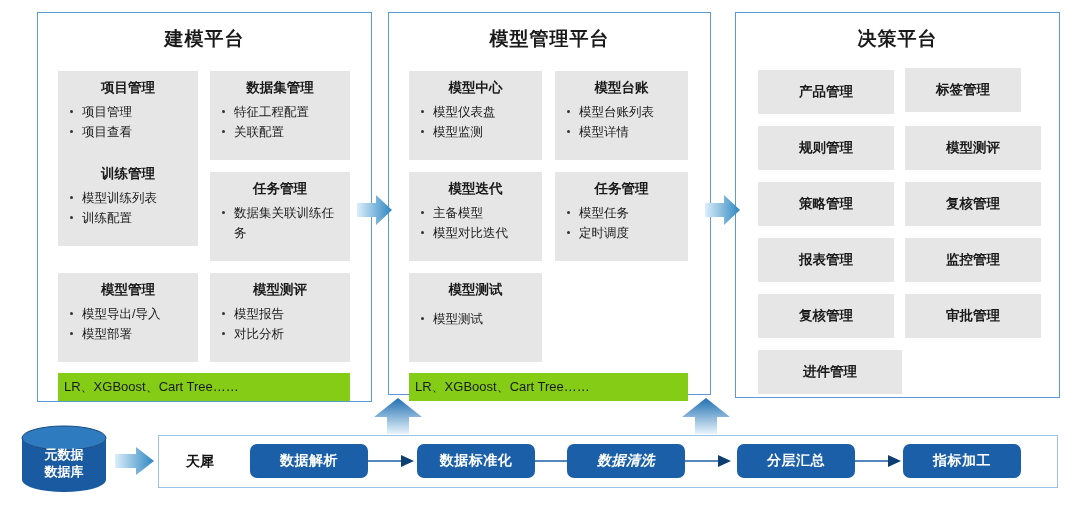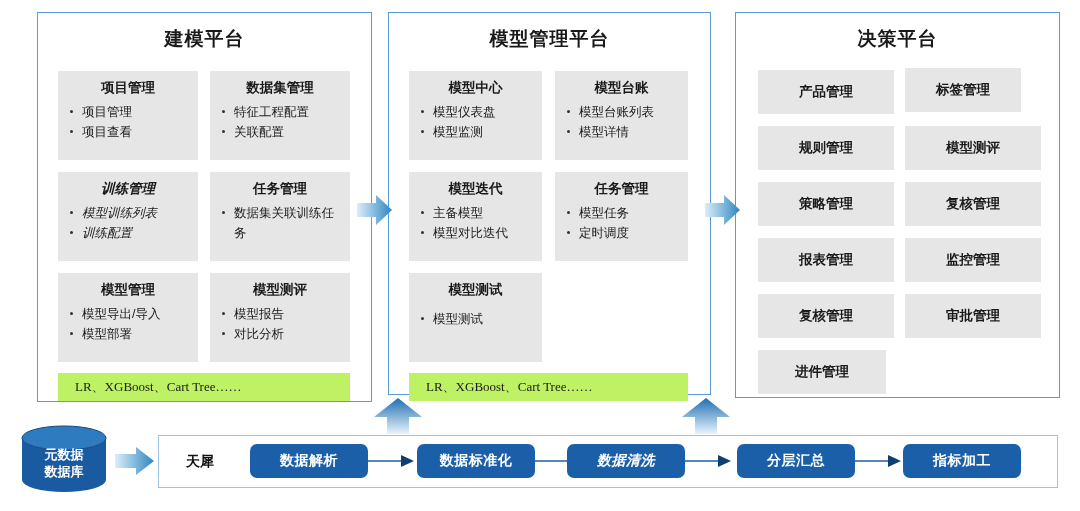--- a/index.html
+++ b/index.html
@@ -60,26 +60,25 @@
   
   .card.centered{
     display:flex;align-items:center;justify-content:center;
     padding-top:0;
   }
   .card.centered .card-title{margin-bottom:0;font-size:13.5px;}
 
   
   .algo-strip{
     position:absolute;
-    background:#bef264;
+    background:#84cc16;
     display:flex;align-items:center;
-    padding-left:17px;
+    padding-left:6px;
     font-size:13px;color:#1a1a1a;
     box-sizing:border-box;
-    font-family:Liberation Serif, serif;
   }
 
   
   .arrow-right{position:absolute;}
   .arrow-up{position:absolute;}
 
   
   #pipeline-box{
     position:absolute;
     border:1.2px solid #9dc3e6;
@@ -123,21 +122,21 @@
       </div>
 
       <div class="card" style="left:172px;top:12px;width:140px;height:89px;">
         <div class="card-title">数据集管理</div>
         <ul>
           <li>特征工程配置</li>
           <li>关联配置</li>
         </ul>
       </div>
 
-      <div class="card" style="left:20px;top:113px;width:140px;height:89px;font-style:italic;">
+      <div class="card" style="left:20px;top:98px;width:140px;height:89px;">
         <div class="card-title">训练管理</div>
         <ul>
           <li>模型训练列表</li>
           <li>训练配置</li>
         </ul>
       </div>
 
       <div class="card" style="left:172px;top:113px;width:140px;height:89px;">
         <div class="card-title">任务管理</div>
         <ul>
@@ -244,21 +243,21 @@
         <div class="card-title">监控管理</div>
       </div>
 
       <div class="card centered" style="left:22px;top:235px;width:136px;height:44px;">
         <div class="card-title">复核管理</div>
       </div>
       <div class="card centered" style="left:169px;top:235px;width:136px;height:44px;">
         <div class="card-title">审批管理</div>
       </div>
 
-      <div class="card centered" style="left:22px;top:291px;width:128px;height:44px;">
+      <div class="card centered" style="left:22px;top:291px;width:144px;height:44px;">
         <div class="card-title">进件管理</div>
       </div>
     </div>
   </div>
 
   <svg class="arrow-right" style="left:355px;top:190px;" width="40" height="40" viewBox="0 0 40 40">
     <defs>
       <linearGradient id="gradR1" x1="0" y1="0" x2="1" y2="0">
         <stop offset="0%" stop-color="#dbeefb"></stop>
         <stop offset="100%" stop-color="#2e86c1"></stop>

